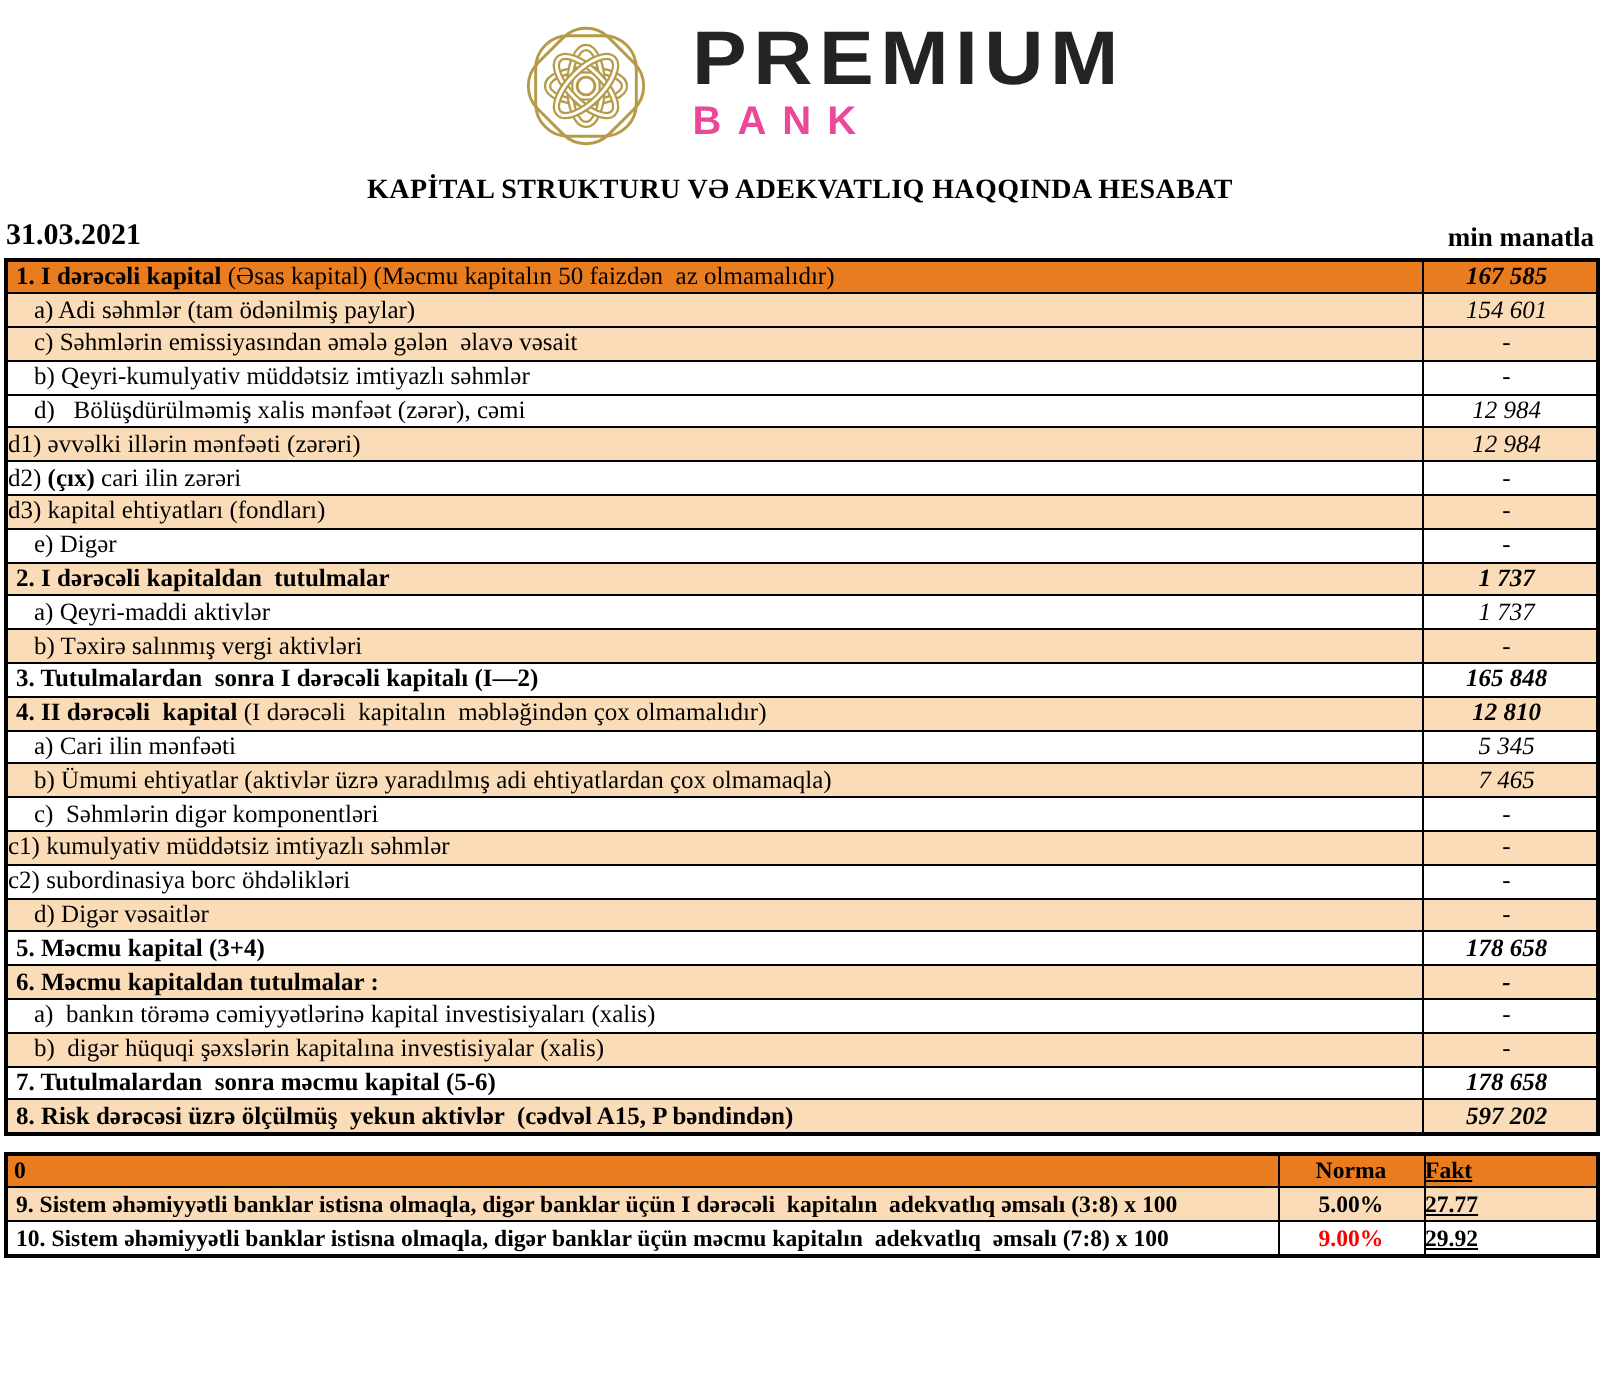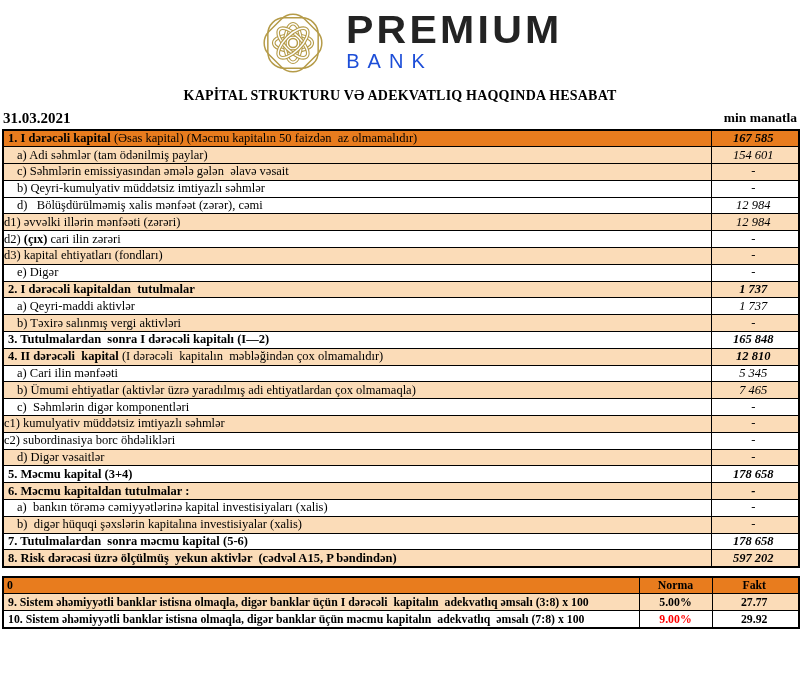--- a/index.html
+++ b/index.html
@@ -4,26 +4,26 @@
 <style>
   * { margin:0; padding:0; box-sizing:border-box; }
   html,body { width:800px; height:700px; background:#fff; overflow:hidden;
               font-family:"Liberation Serif", serif; color:#000; }
 
   
   .logo-wrap { margin-top:5px; display:flex; justify-content:center; align-items:center; gap:13px; height:76px; }
   .logo-text { display:flex; flex-direction:column; justify-content:center; }
   .brand { font-family:"Liberation Sans", sans-serif; font-weight:700; font-size:38px;
            letter-spacing:3px; color:#232323; line-height:0.9; transform:scaleX(1.08); transform-origin:left center; }
-  .brand-sub { font-family:"Liberation Sans", sans-serif; font-weight:400; font-size:20px;
-           letter-spacing:8px; color:#1d4ed8; margin-top:3px; }
+  .brand-sub { font-family:"Liberation Sans", sans-serif; font-weight:700; font-size:20px;
+           letter-spacing:8px; color:#ec4899; margin-top:3px; }
 
   .report-title { text-align:center; font-weight:700; font-size:14px; margin-top:7px; letter-spacing:0.2px; }
 
-  .meta-row { display:flex; justify-content:space-between; align-items:flex-start; margin:6px 3px 2px 3px; }
+  .meta-row { display:flex; justify-content:space-between; align-items:center; margin:6px 3px 2px 3px; }
   .report-date { font-weight:700; font-size:15px; }
   .unit-label { font-weight:700; font-size:13.5px; }
 
   
   table { border-collapse:collapse; table-layout:fixed; width:796px; margin:0 2px; border:2px solid #000; }
   td { border:1.5px solid #000; height:16.8px; padding:0; line-height:1.05;
        vertical-align:middle; overflow:hidden; font-size:12.5px; }
   .lbl { white-space:pre; }
   .ind0 { padding-left:4px; }
   .ind1 { padding-left:13px; }
@@ -32,21 +32,21 @@
   .b { font-weight:700; }
   .bg-orange { background:#E87C1E; }
   .bg-peach  { background:#FBDCB8; }
   .bg-white  { background:#FFFFFF; }
 
   #ratio-table { margin-top:8px; }
   #ratio-table td { font-size:11.8px; }
   #ratio-table td.lbl { height:17px; }
   .norma { text-align:center; font-weight:700; }
   .norma.red { color:#FF0000; }
-  .fakt { text-align:center; font-weight:700; padding-right:2px; }
+  .fakt { text-align:left; font-weight:700; padding-right:2px;text-decoration:underline; }
   .hdr-zero { font-weight:700; padding-left:3px; }
   .hdr-col { font-weight:700; }
 </style>
 </head>
 <body>
 
 <div class="logo-wrap">
   <svg width="80" height="74" viewBox="0 0 100 100">
     <g fill="none" stroke="#B59B48" stroke-width="2">
       <rect x="16" y="16" width="68" height="68" rx="22"></rect>

